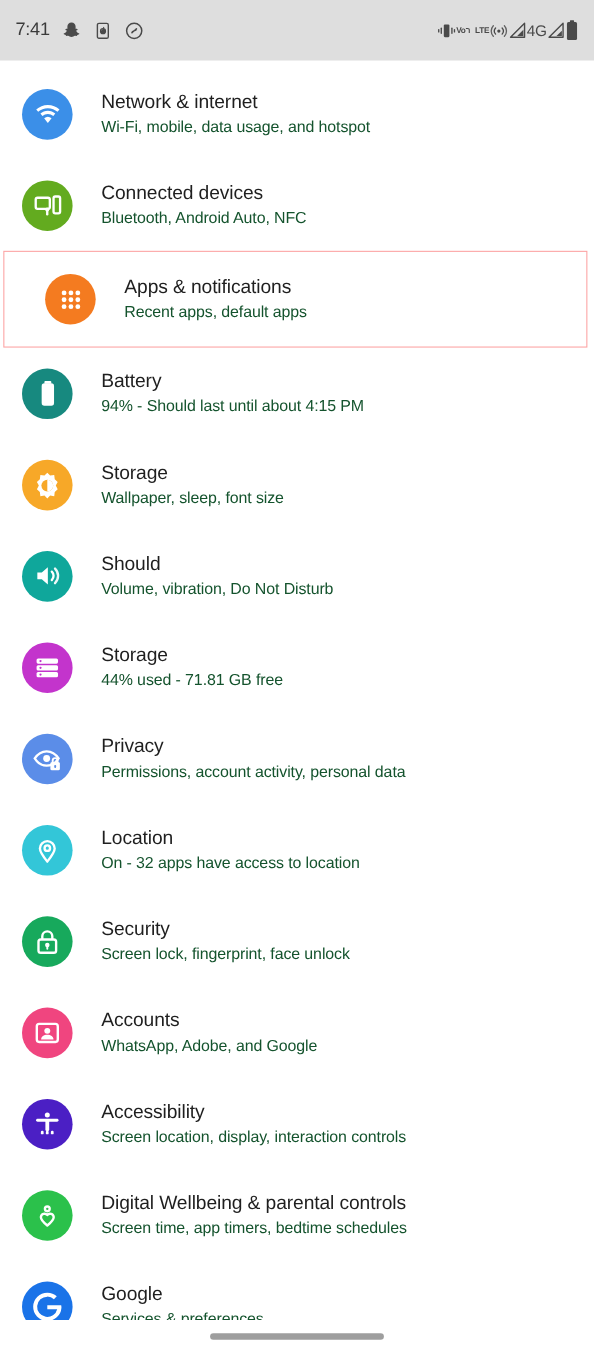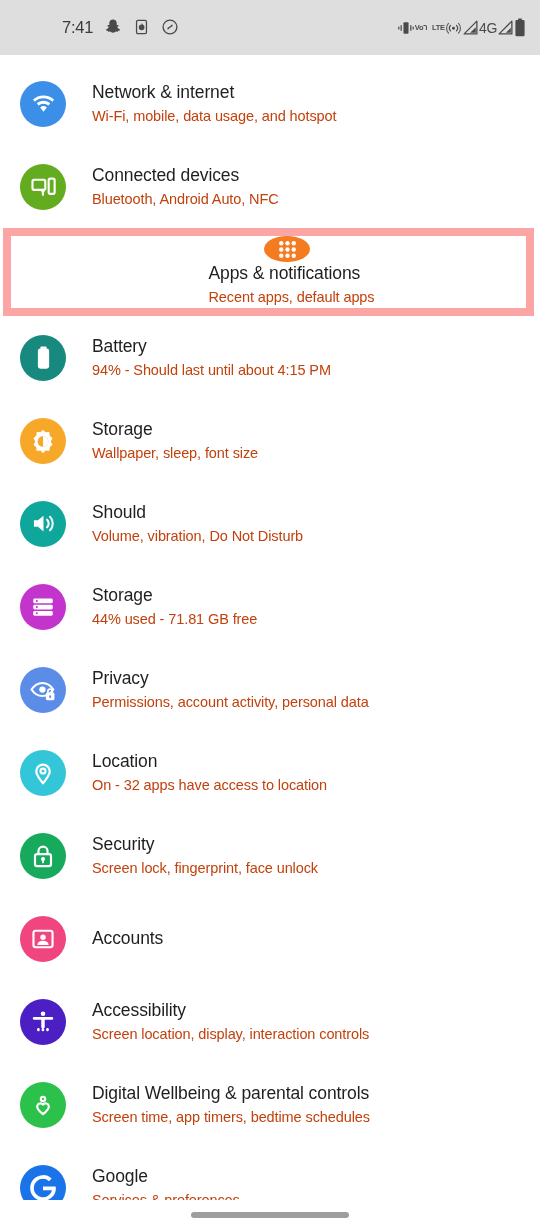--- a/index.html
+++ b/index.html
@@ -17,23 +17,22 @@
     position: relative;
     height: 55px;
     background: #dedede;
     display: flex;
     align-items: center;
     justify-content: space-between;
     padding: 0 14px 0 14px;
   }
   .status-left {
     display: flex;
-    align-items: flex-start;
+    align-items: flex-end;
     gap: 11px;
-    margin-left: 48px;
   }
   .status-right {
     display: flex;
     align-items: center;
   }
   .clock {
     font-size: 16.5px;
     color: #3b3b3b;
     letter-spacing: -0.2px;
     font-family: "Liberation Sans", sans-serif;
@@ -65,24 +64,23 @@
     padding-top: 7px;
   }
   .row {
     position: relative;
     display: flex;
     align-items: center;
     height: 83px;
     padding-left: 20px;
   }
   .row.highlighted {
-    border: 8px solid #fca5a5;
+    border: 1px solid #fca5a5;
     margin: 0 6px 0 3px;
     height: 88px;
-    flex-direction: column;
   }
   .row-icon {
     width: 46px;
     height: 46px;
     min-width: 46px;
     border-radius: 50%;
     display: flex;
     align-items: center;
     justify-content: center;
     color: #ffffff;
@@ -95,21 +93,21 @@
     justify-content: flex-start;
   }
   .row-title {
     font-size: 17.5px;
     color: #1f1f1f;
     letter-spacing: -0.1px;
     line-height: 23px;
   }
   .row-sub {
     font-size: 14.5px;
-    color: #c2410c;
+    color: #14532d;
     letter-spacing: -0.1px;
     line-height: 21px;
     margin-top: 2px;
   }
 
   
   .nav-bar {
     position: absolute;
     left: 0;
     bottom: 0;
@@ -361,20 +359,21 @@
   <div class="row">
     <span class="row-icon" style="background:#f0457f">
       <svg width="26" height="26" viewBox="0 0 24 24">
         <rect x="3.2" y="4.4" width="17.6" height="15.2" rx="2" fill="none" stroke="#ffffff" stroke-width="2"></rect>
         <circle cx="12" cy="10.3" r="2.5" fill="#ffffff"></circle>
         <path d="M6.8 17.6c0-2.6 2.3-4 5.2-4s5.2 1.4 5.2 4z" fill="#ffffff"></path>
       </svg>
     </span>
     <span class="row-text">
       <span class="row-title">Accounts</span>
+      <span class="row-sub">WhatsApp, Adobe, and Google</span>
     </span>
   </div>
 
   <div class="row">
     <span class="row-icon" style="background:#4b1fc4">
       <svg width="26" height="26" viewBox="0 0 24 24" fill="#ffffff">
         <circle cx="12" cy="4.3" r="2.1"></circle>
         <rect x="2.6" y="7.4" width="18.8" height="2.5" rx="1.2"></rect>
         <rect x="10.4" y="8.4" width="3.2" height="9.4" rx="1.2"></rect>
         <rect x="6.6" y="17.6" width="2.3" height="2.9" rx="1"></rect>

